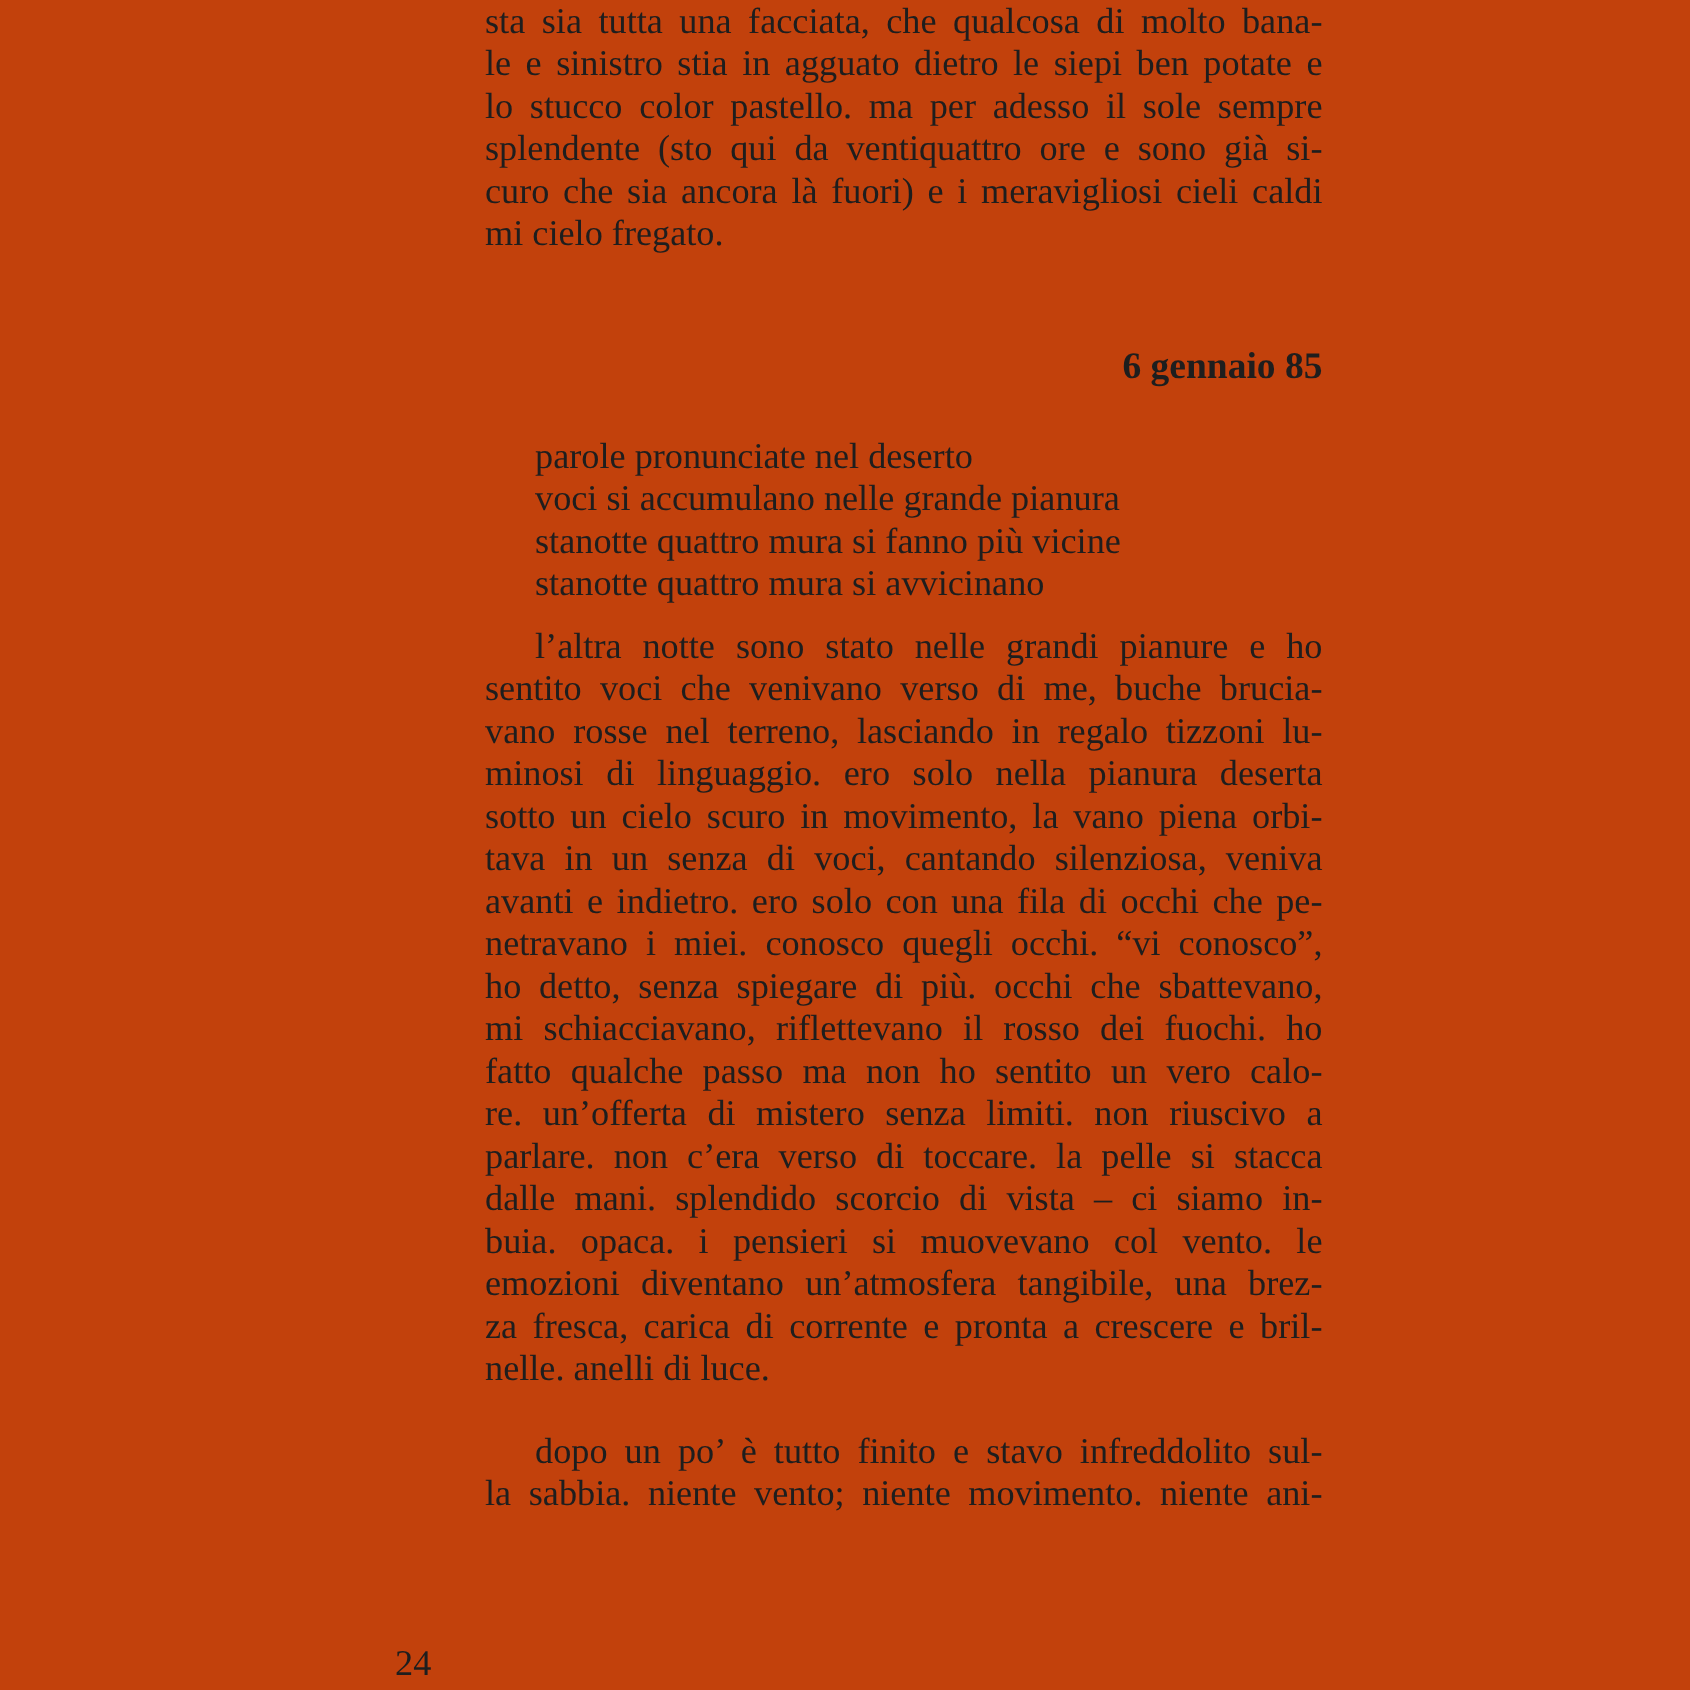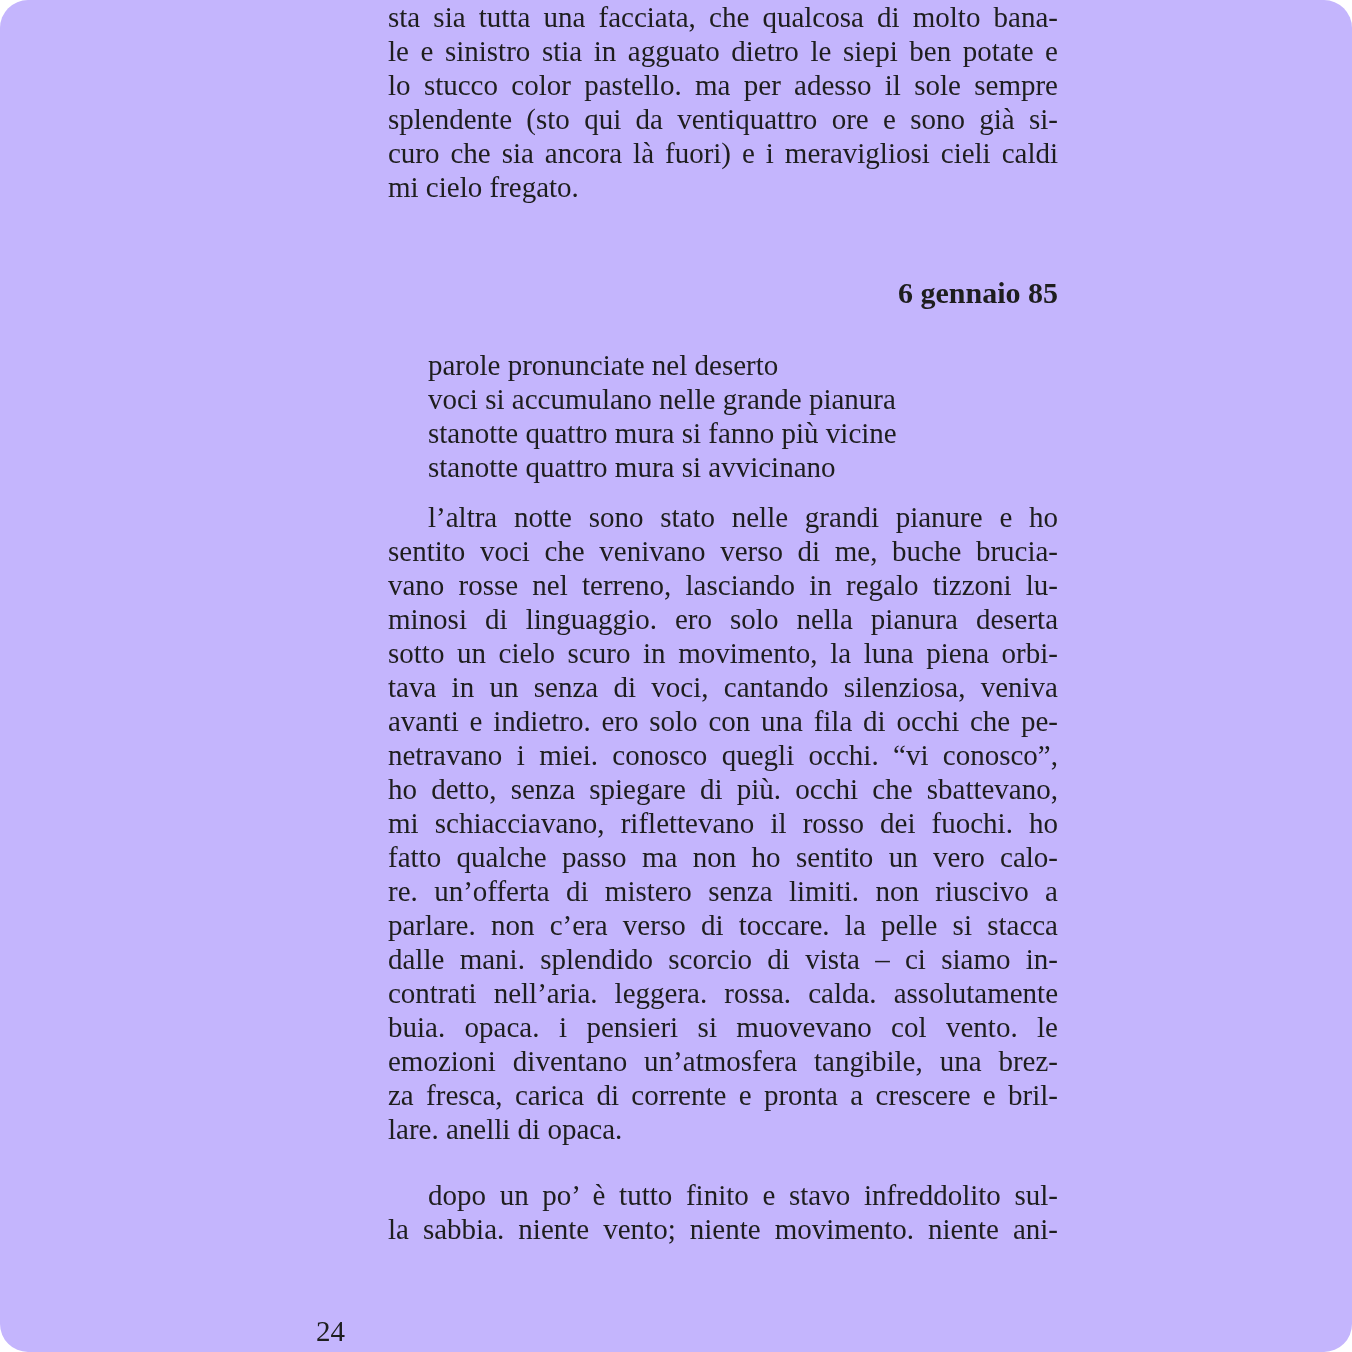--- a/index.html
+++ b/index.html
@@ -51,21 +51,21 @@
     position: absolute;
     left: 316px;
     top: 1314px;
     font-size: 29px;
     line-height: 34px;
   }
 </style>
 </head>
 <body>
 
-<div class="page" style="color: rgb(30, 30, 30); background: #c4b5fd; border-radius: 28px;">
+<div class="page" style="color: rgb(30, 30, 30); background: #c2410c;">
   <main class="text-block">
 
     <section class="para para-continued">
         <div class="line">sta sia tutta una facciata, che qualcosa di molto bana-</div>
         <div class="line">le e sinistro stia in agguato dietro le siepi ben potate e</div>
         <div class="line">lo stucco color pastello. ma per adesso il sole sempre</div>
         <div class="line">splendente (sto qui da ventiquattro ore e sono già si-</div>
         <div class="line">curo che sia ancora là fuori) e i meravigliosi cieli caldi</div>
         <div class="line final">mi cielo fregato.</div>
       </section>
@@ -77,35 +77,34 @@
         <div class="line">voci si accumulano nelle grande pianura</div>
         <div class="line">stanotte quattro mura si fanno più vicine</div>
         <div class="line final">stanotte quattro mura si avvicinano</div>
       </section>
 
     <section class="para para-main">
         <div class="line indent">l’altra notte sono stato nelle grandi pianure e ho</div>
         <div class="line">sentito voci che venivano verso di me, buche brucia-</div>
         <div class="line">vano rosse nel terreno, lasciando in regalo tizzoni lu-</div>
         <div class="line">minosi di linguaggio. ero solo nella pianura deserta</div>
-        <div class="line">sotto un cielo scuro in movimento, la luna piena orbi-</div>
+        <div class="line">sotto un cielo scuro in movimento, la vano piena orbi-</div>
         <div class="line">tava in un senza di voci, cantando silenziosa, veniva</div>
         <div class="line">avanti e indietro. ero solo con una fila di occhi che pe-</div>
         <div class="line">netravano i miei. conosco quegli occhi. “vi conosco”,</div>
         <div class="line">ho detto, senza spiegare di più. occhi che sbattevano,</div>
         <div class="line">mi schiacciavano, riflettevano il rosso dei fuochi. ho</div>
         <div class="line">fatto qualche passo ma non ho sentito un vero calo-</div>
         <div class="line">re. un’offerta di mistero senza limiti. non riuscivo a</div>
         <div class="line">parlare. non c’era verso di toccare. la pelle si stacca</div>
         <div class="line">dalle mani. splendido scorcio di vista – ci siamo in-</div>
-        <div class="line">contrati nell’aria. leggera. rossa. calda. assolutamente</div>
         <div class="line">buia. opaca. i pensieri si muovevano col vento. le</div>
         <div class="line">emozioni diventano un’atmosfera tangibile, una brez-</div>
         <div class="line">za fresca, carica di corrente e pronta a crescere e bril-</div>
-        <div class="line final">lare. anelli di opaca.</div>
+        <div class="line final">nelle. anelli di luce.</div>
       </section>
 
     <section class="para para-closing">
         <div class="line indent">dopo un po’ è tutto finito e stavo infreddolito sul-</div>
         <div class="line">la sabbia. niente vento; niente movimento. niente ani-</div>
       </section>
 
   </main>
 
   <div class="folio">24</div>

